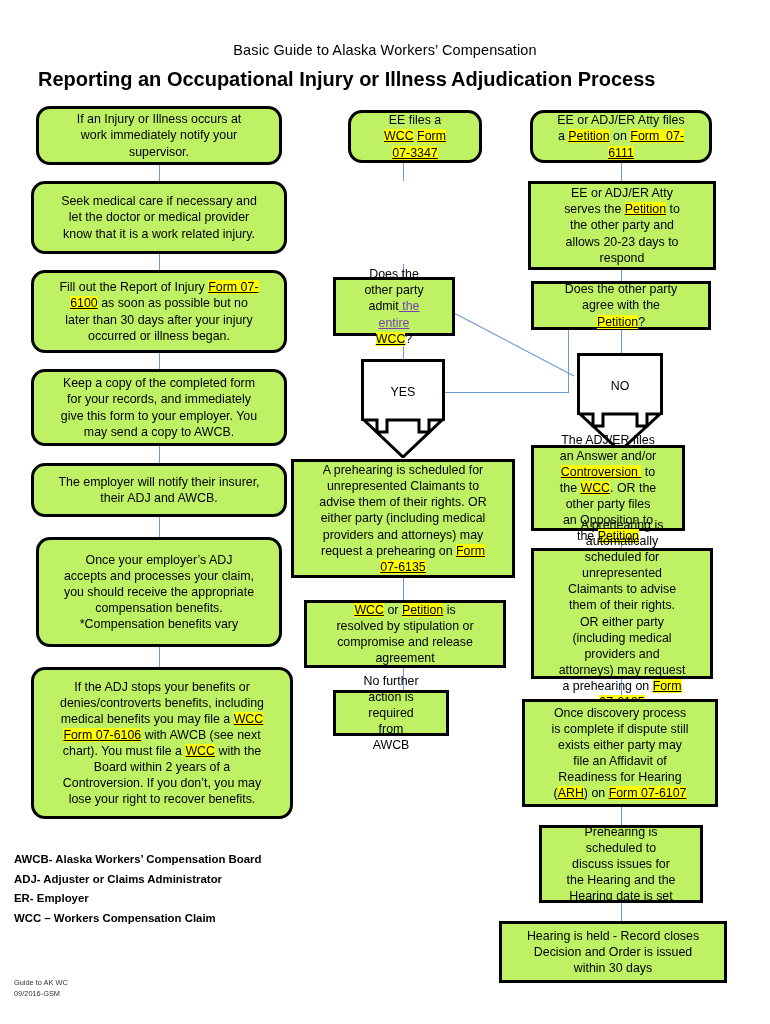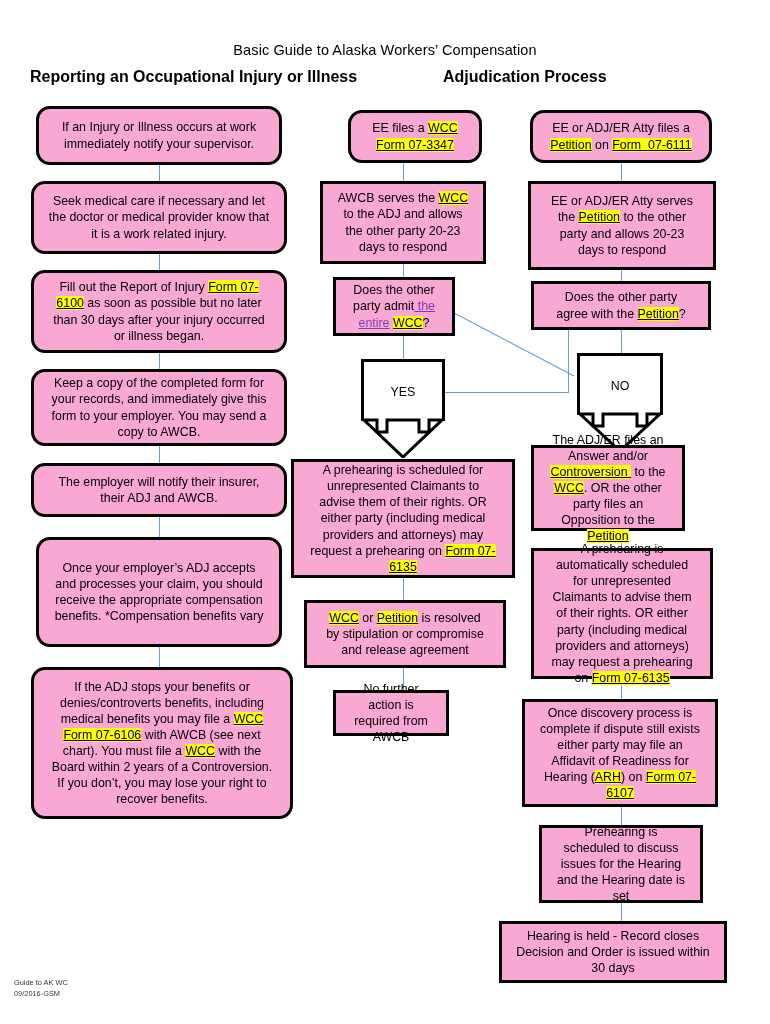--- a/index.html
+++ b/index.html
@@ -8,32 +8,32 @@
     font-family:"Liberation Sans",sans-serif;color:#000;
   }
   .stage{position:absolute;left:0;top:0;width:770px;height:1024px;}
 
   
   .title-main{
     position:absolute;left:0;top:42px;width:770px;text-align:center;
     font-weight:normal;font-size:14.5px;letter-spacing:.1px;
   }
   .col-head{
-    position:absolute;font-weight:bold;font-size:16px;white-space:nowrap;
+    position:absolute;font-weight:bold;font-size:20px;white-space:nowrap;margin-left:8px;
   }
   #head-col1{left:30px;top:68px;}
   #head-col2{left:443px;top:68px;}
 
   
   .box{
-    position:absolute;box-sizing:border-box;background:#f9a8d4;
+    position:absolute;box-sizing:border-box;background:#bef264;
     border:3px solid #000;
     display:flex;align-items:center;justify-content:center;
     text-align:center;font-size:12.4px;line-height:1.30;
-    padding:5px 14px;z-index:3;
+    padding:5px 24px;z-index:3;
   }
   .box.round{border-radius:14px;}
   .box .txt{width:100%;}
 
   
   .arrowbox{position:absolute;z-index:3;}
   .arrowbox .abody{
     position:absolute;left:0;top:0;right:0;height:62px;
     box-sizing:border-box;background:#fff;
     border:3px solid #000;border-bottom:none;
@@ -121,23 +121,20 @@
   </div>
 
   <div class="box round" style="left:31px;top:667px;width:262px;height:152px;">
     <div class="txt">If the ADJ stops your benefits or denies/controverts benefits, including medical benefits you may file a <span class="hl">WCC Form 07-6106</span> with AWCB (see next chart). You must file a <span class="hl">WCC</span> with the Board within 2 years of a Controversion. If you don’t, you may lose your right to recover benefits.</div>
   </div>
 
   <div class="box round" style="left:348px;top:110px;width:134px;height:53px;">
     <div class="txt">EE files a <span class="hl">WCC</span> <span class="hl">Form 07-3347</span></div>
   </div>
 
-  <div class="box" style="left:320px;top:181px;width:166px;height:83px;">
-    <div class="txt">AWCB serves the <span class="hl">WCC</span> to the ADJ and allows the other party 20-23 days to respond</div>
-  </div>
 
   <div class="box" style="left:333px;top:277px;width:122px;height:59px;">
     <div class="txt">Does the other party admit<span class="lnk"> the entire</span> <span class="hl">WCC</span>?</div>
   </div>
 
   <div class="arrowbox" style="left:361px;top:359px;width:84px;height:99px;">
     <div class="abody">
       <span>YES</span>
     </div>
     <svg class="apoint" viewBox="0 0 84 40" preserveAspectRatio="none">
@@ -192,19 +189,25 @@
   </div>
 
   <div class="box" style="left:539px;top:825px;width:164px;height:78px;">
     <div class="txt">Prehearing is scheduled to discuss issues for the Hearing and the Hearing date is set</div>
   </div>
 
   <div class="box" style="left:499px;top:921px;width:228px;height:62px;">
     <div class="txt">Hearing is held - Record closes Decision and Order is issued within 30 days</div>
   </div>
 
+  <div class="legend">
+    <div>AWCB- Alaska Workers’ Compensation Board</div>
+    <div>ADJ- Adjuster or Claims Administrator</div>
+    <div>ER- Employer</div>
+    <div>WCC – Workers Compensation Claim</div>
+  </div>
 
   <div class="footer">
     <div>Guide to AK WC</div>
     <div>09/2016-GSM</div>
   </div>
 
 </div>
 
 </body></html>

